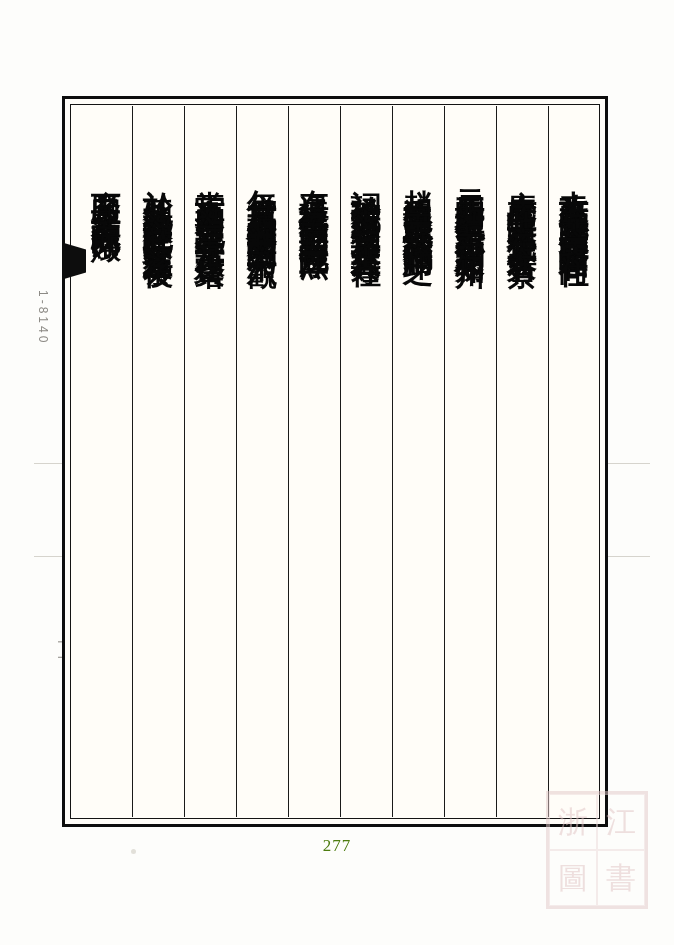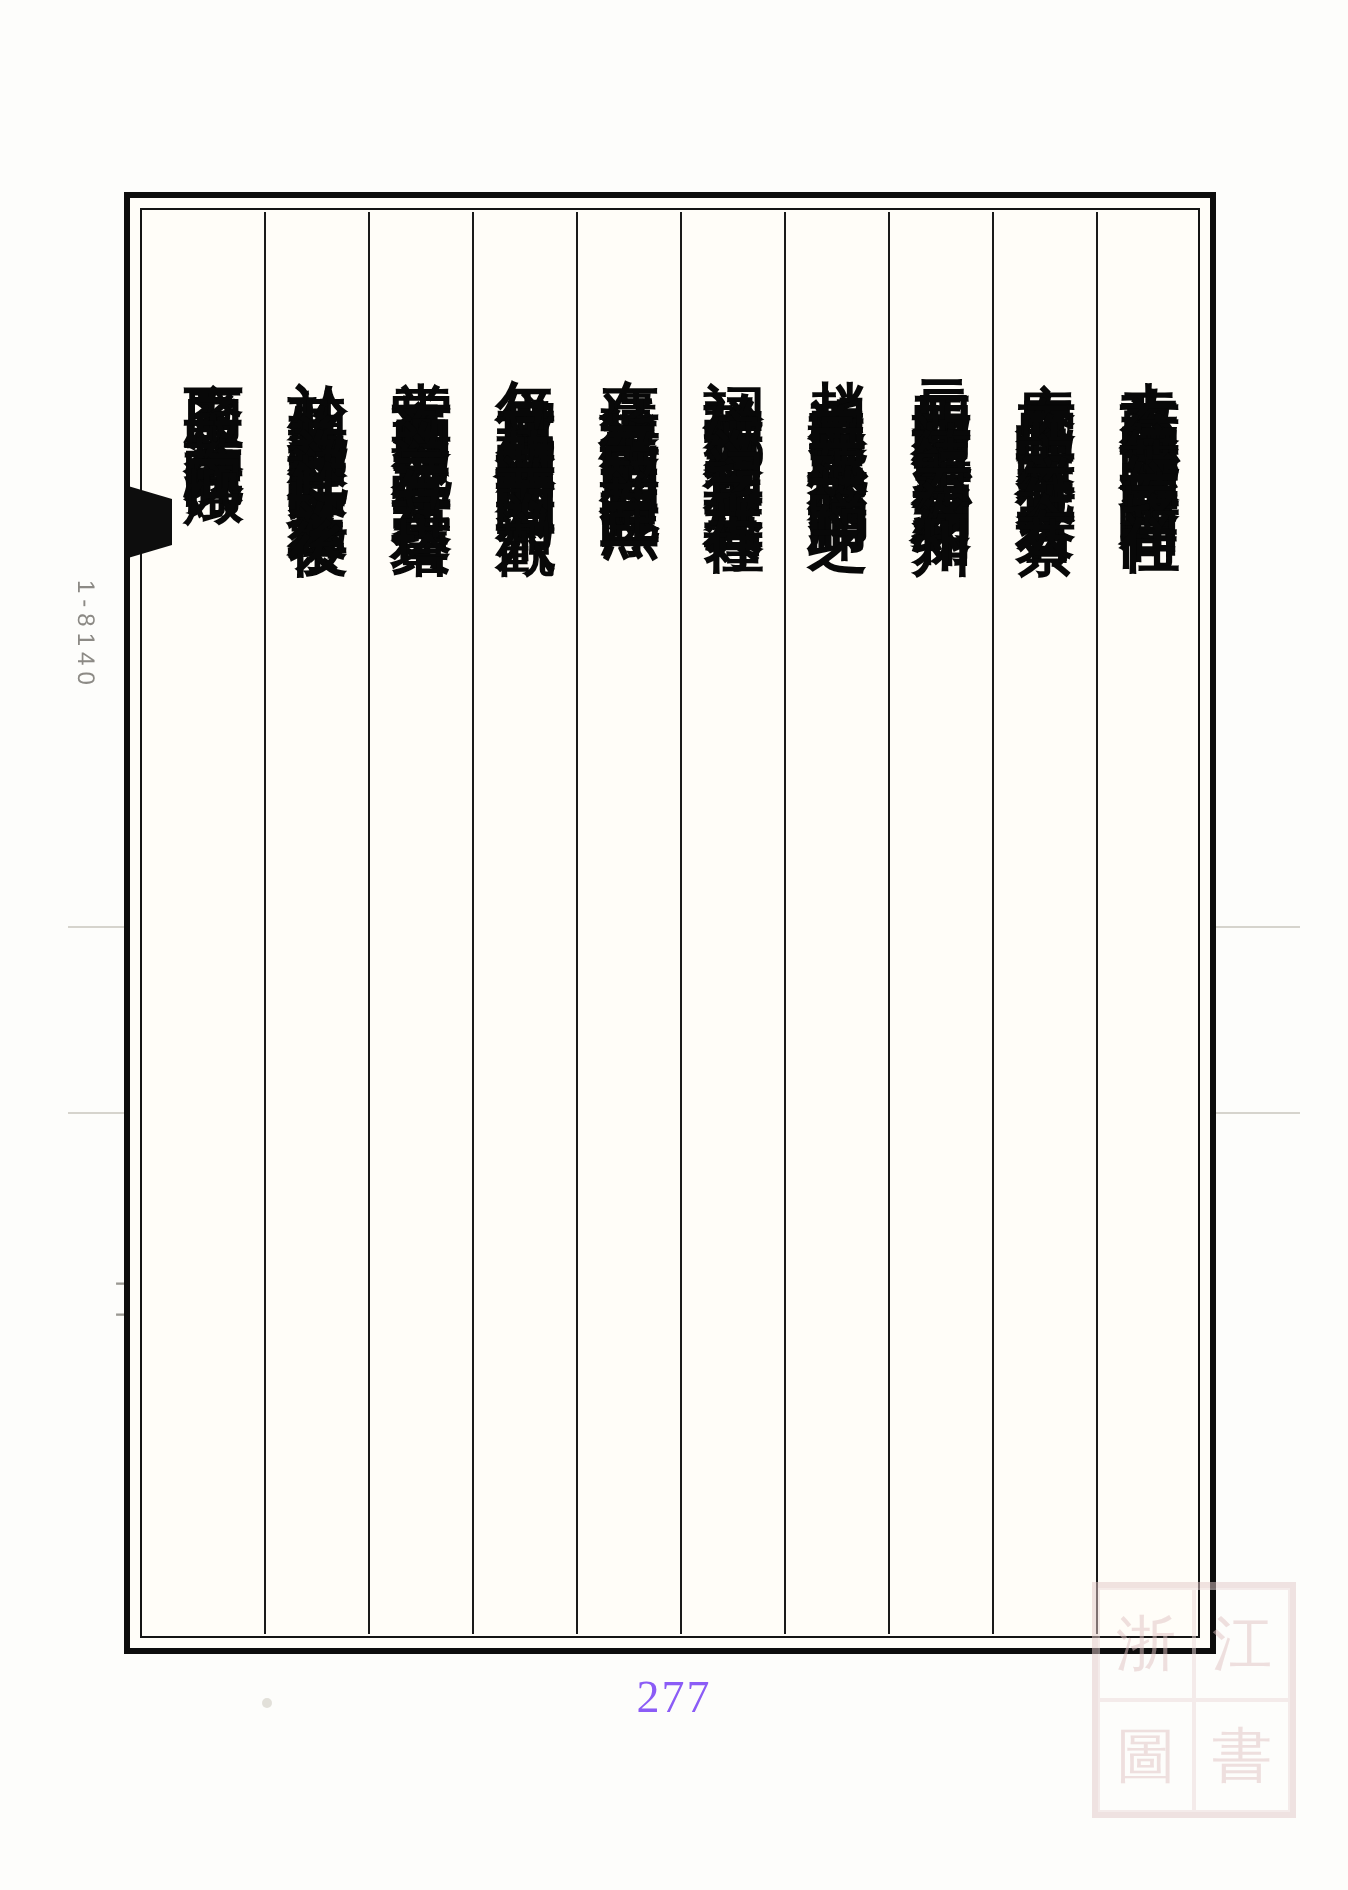--- a/index.html
+++ b/index.html
@@ -106,23 +106,23 @@
   }
 
   
   #page-number {
     position: absolute;
     left: 0;
     right: 0;
     top: 836px;
     text-align: center;
     font-family: "Liberation Serif", serif;
-    font-size: 23px;
+    font-size: 17px;
     letter-spacing: 1px;
-    color: #8b5cf6;
+    color: #4d7c0f;
   }
 
   
   #margin-code {
     position: absolute;
     left: 36px;
     top: 290px;
     writing-mode: vertical-rl;
     font-family: "Liberation Sans", sans-serif;
     font-size: 12px;

